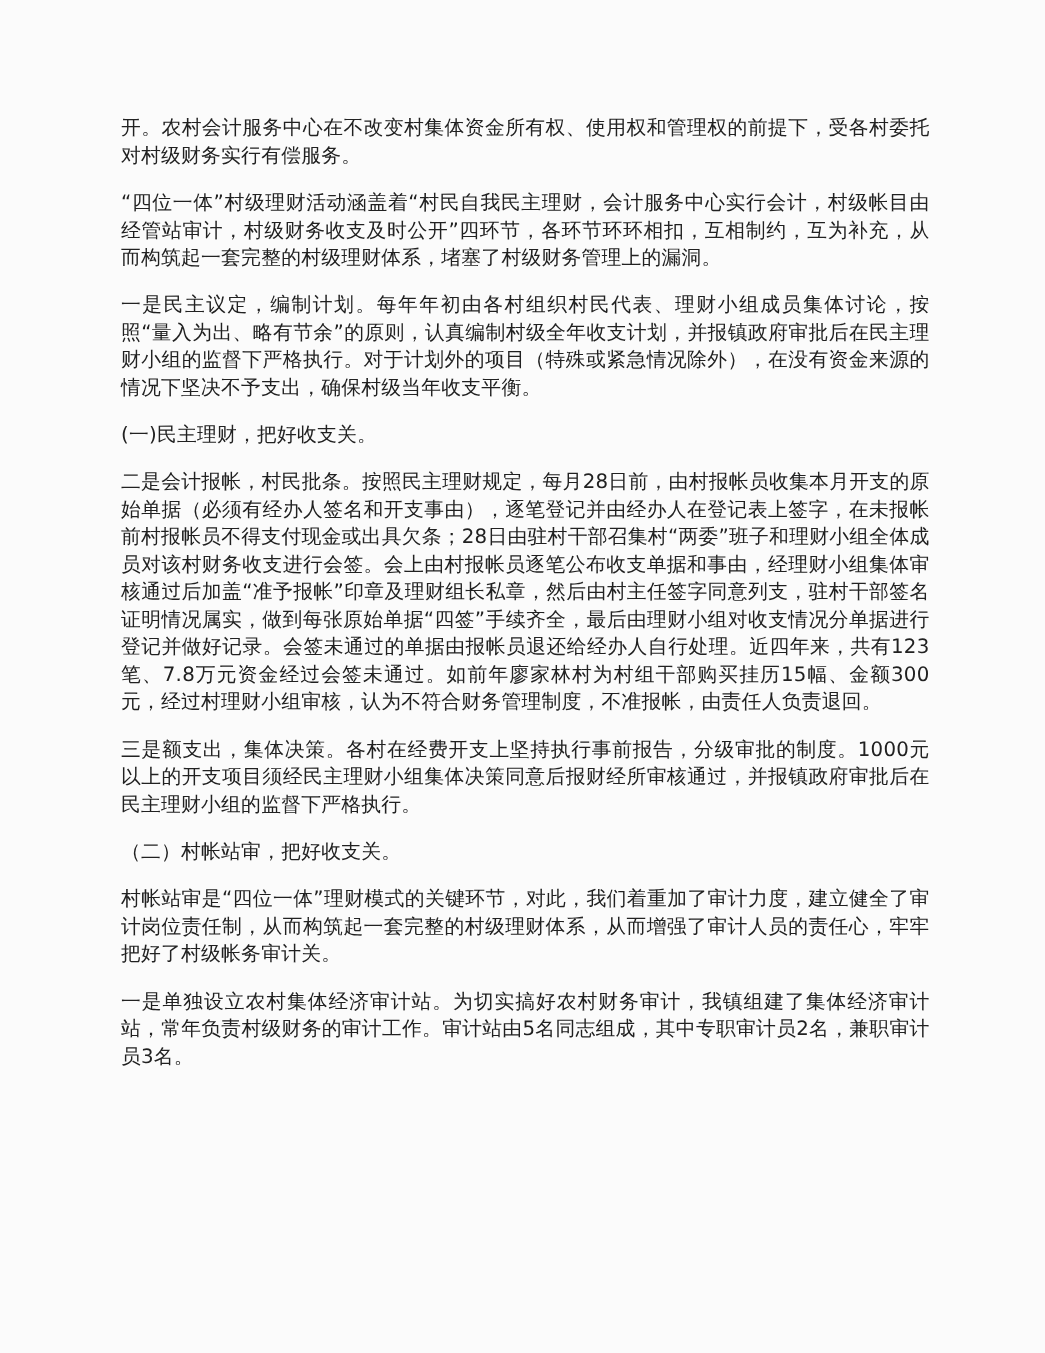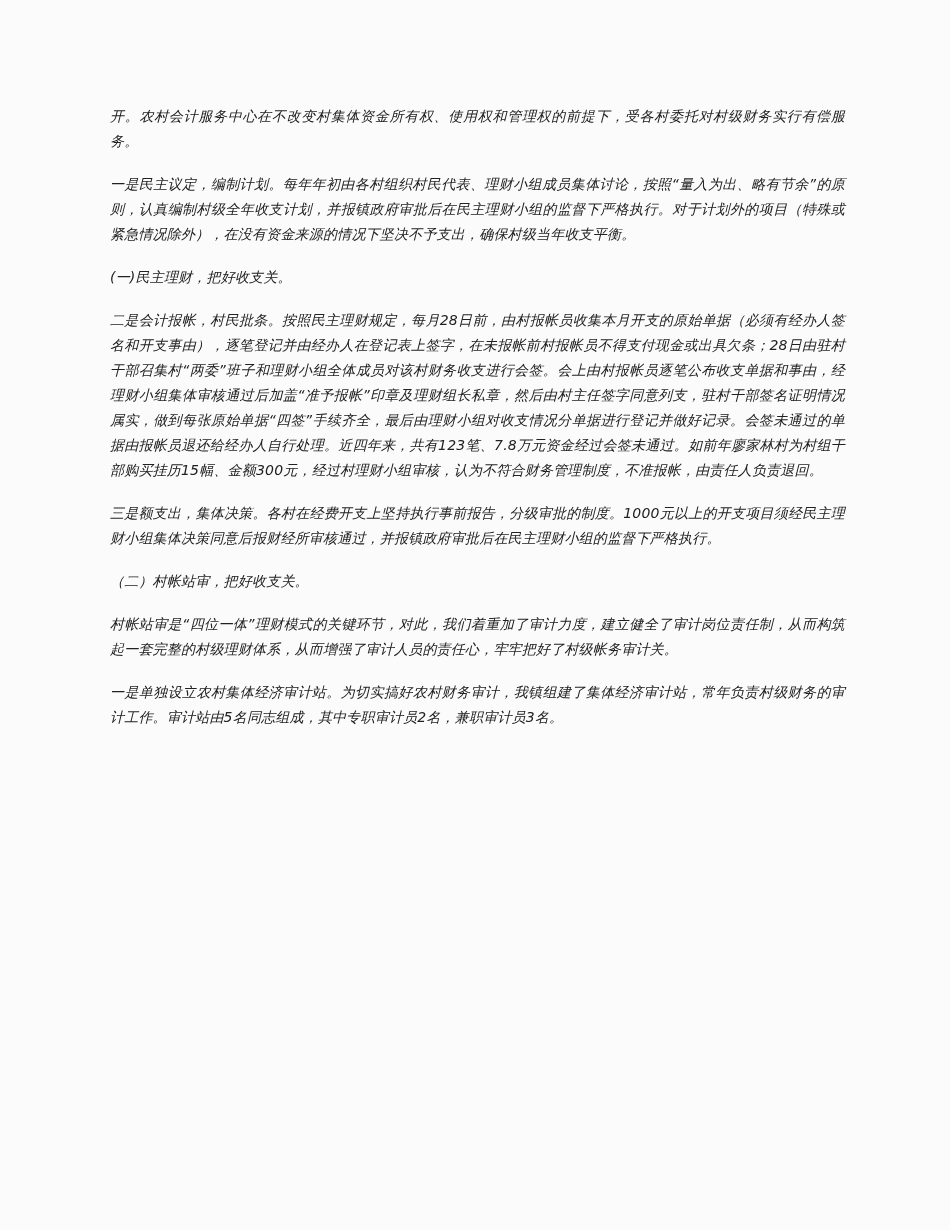--- a/index.html
+++ b/index.html
@@ -15,37 +15,37 @@
   }
   .page {
     box-sizing: border-box;
     width: 950px;
     height: 1230px;
     padding: 104px 105px 40px 110px;
     background: #fbfbfb;
   }
   .para {
     margin: 0 0 18px 0;
-    font-size: 14px;
+    font-size: 18px;
     line-height: 25px;
     color: #212121;
     text-align: justify;
     word-break: break-all;
     letter-spacing: 0.2px;
-    font-style: italic;
   }
   .para:last-child {
     margin-bottom: 0;
   }
 </style>
 </head>
 <body>
 
 <div class="page">
   <p class="para">开。农村会计服务中心在不改变村集体资金所有权、使用权和管理权的前提下，受各村委托对村级财务实行有偿服务。</p>
+  <p class="para">“四位一体”村级理财活动涵盖着“村民自我民主理财，会计服务中心实行会计，村级帐目由经管站审计，村级财务收支及时公开”四环节，各环节环环相扣，互相制约，互为补充，从而构筑起一套完整的村级理财体系，堵塞了村级财务管理上的漏洞。</p>
   <p class="para">一是民主议定，编制计划。每年年初由各村组织村民代表、理财小组成员集体讨论，按照“量入为出、略有节余”的原则，认真编制村级全年收支计划，并报镇政府审批后在民主理财小组的监督下严格执行。对于计划外的项目（特殊或紧急情况除外），在没有资金来源的情况下坚决不予支出，确保村级当年收支平衡。</p>
   <p class="para">(一)民主理财，把好收支关。</p>
   <p class="para">二是会计报帐，村民批条。按照民主理财规定，每月28日前，由村报帐员收集本月开支的原始单据（必须有经办人签名和开支事由），逐笔登记并由经办人在登记表上签字，在未报帐前村报帐员不得支付现金或出具欠条；28日由驻村干部召集村“两委”班子和理财小组全体成员对该村财务收支进行会签。会上由村报帐员逐笔公布收支单据和事由，经理财小组集体审核通过后加盖“准予报帐”印章及理财组长私章，然后由村主任签字同意列支，驻村干部签名证明情况属实，做到每张原始单据“四签”手续齐全，最后由理财小组对收支情况分单据进行登记并做好记录。会签未通过的单据由报帐员退还给经办人自行处理。近四年来，共有123笔、7.8万元资金经过会签未通过。如前年廖家林村为村组干部购买挂历15幅、金额300元，经过村理财小组审核，认为不符合财务管理制度，不准报帐，由责任人负责退回。</p>
   <p class="para">三是额支出，集体决策。各村在经费开支上坚持执行事前报告，分级审批的制度。1000元以上的开支项目须经民主理财小组集体决策同意后报财经所审核通过，并报镇政府审批后在民主理财小组的监督下严格执行。</p>
   <p class="para">（二）村帐站审，把好收支关。</p>
   <p class="para">村帐站审是“四位一体”理财模式的关键环节，对此，我们着重加了审计力度，建立健全了审计岗位责任制，从而构筑起一套完整的村级理财体系，从而增强了审计人员的责任心，牢牢把好了村级帐务审计关。</p>
   <p class="para">一是单独设立农村集体经济审计站。为切实搞好农村财务审计，我镇组建了集体经济审计站，常年负责村级财务的审计工作。审计站由5名同志组成，其中专职审计员2名，兼职审计员3名。</p>
 </div>
 
 </body></html>

